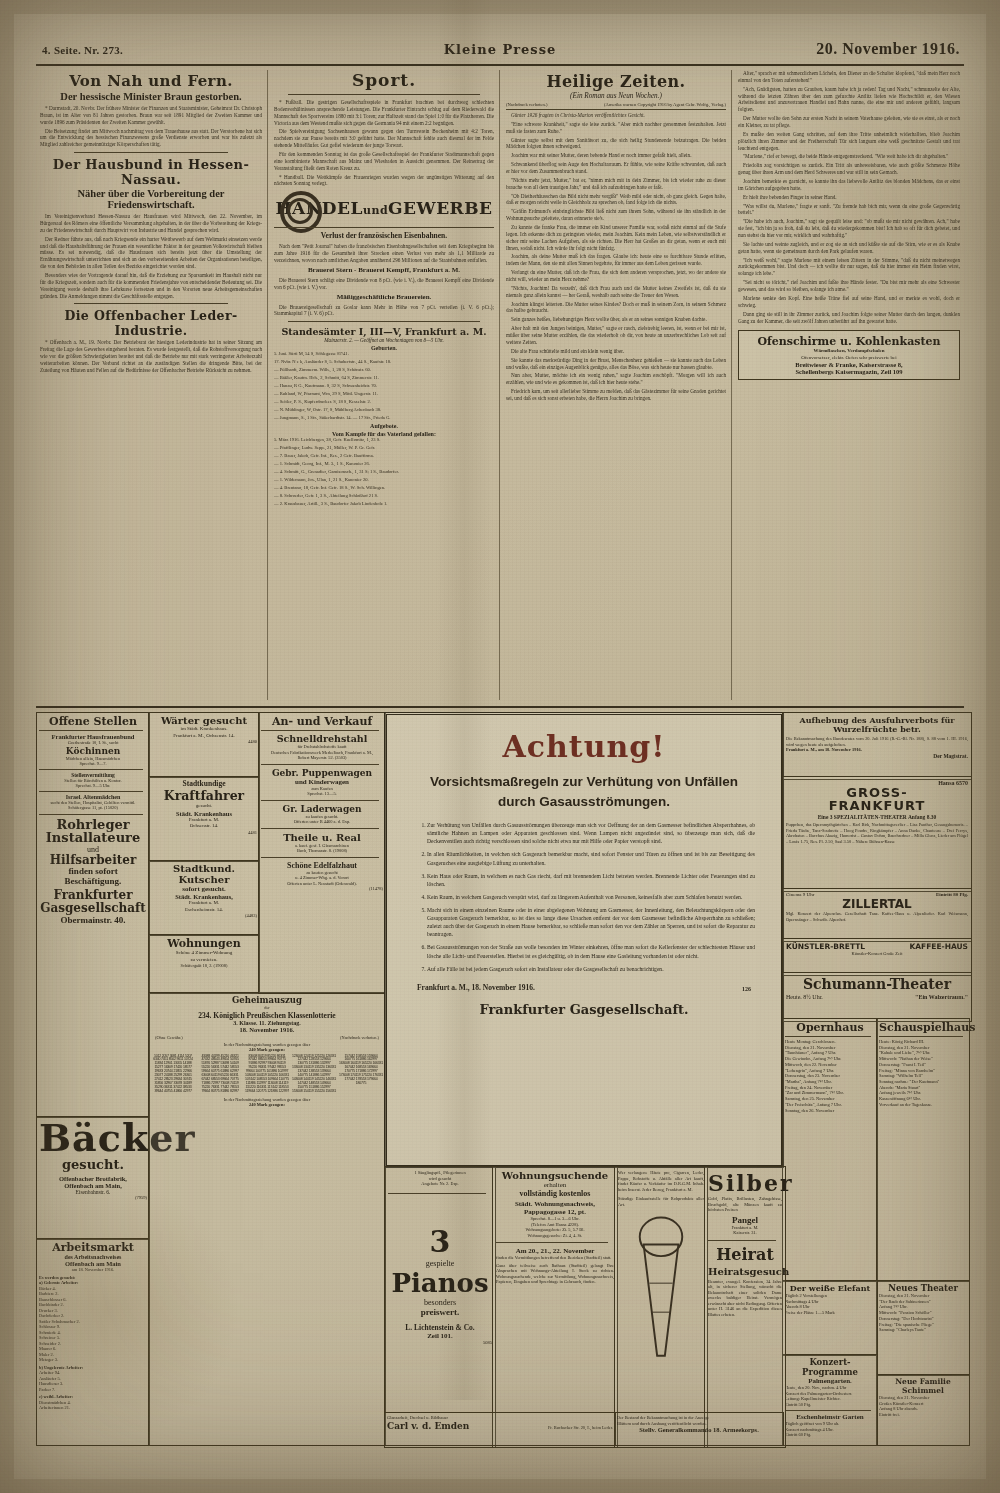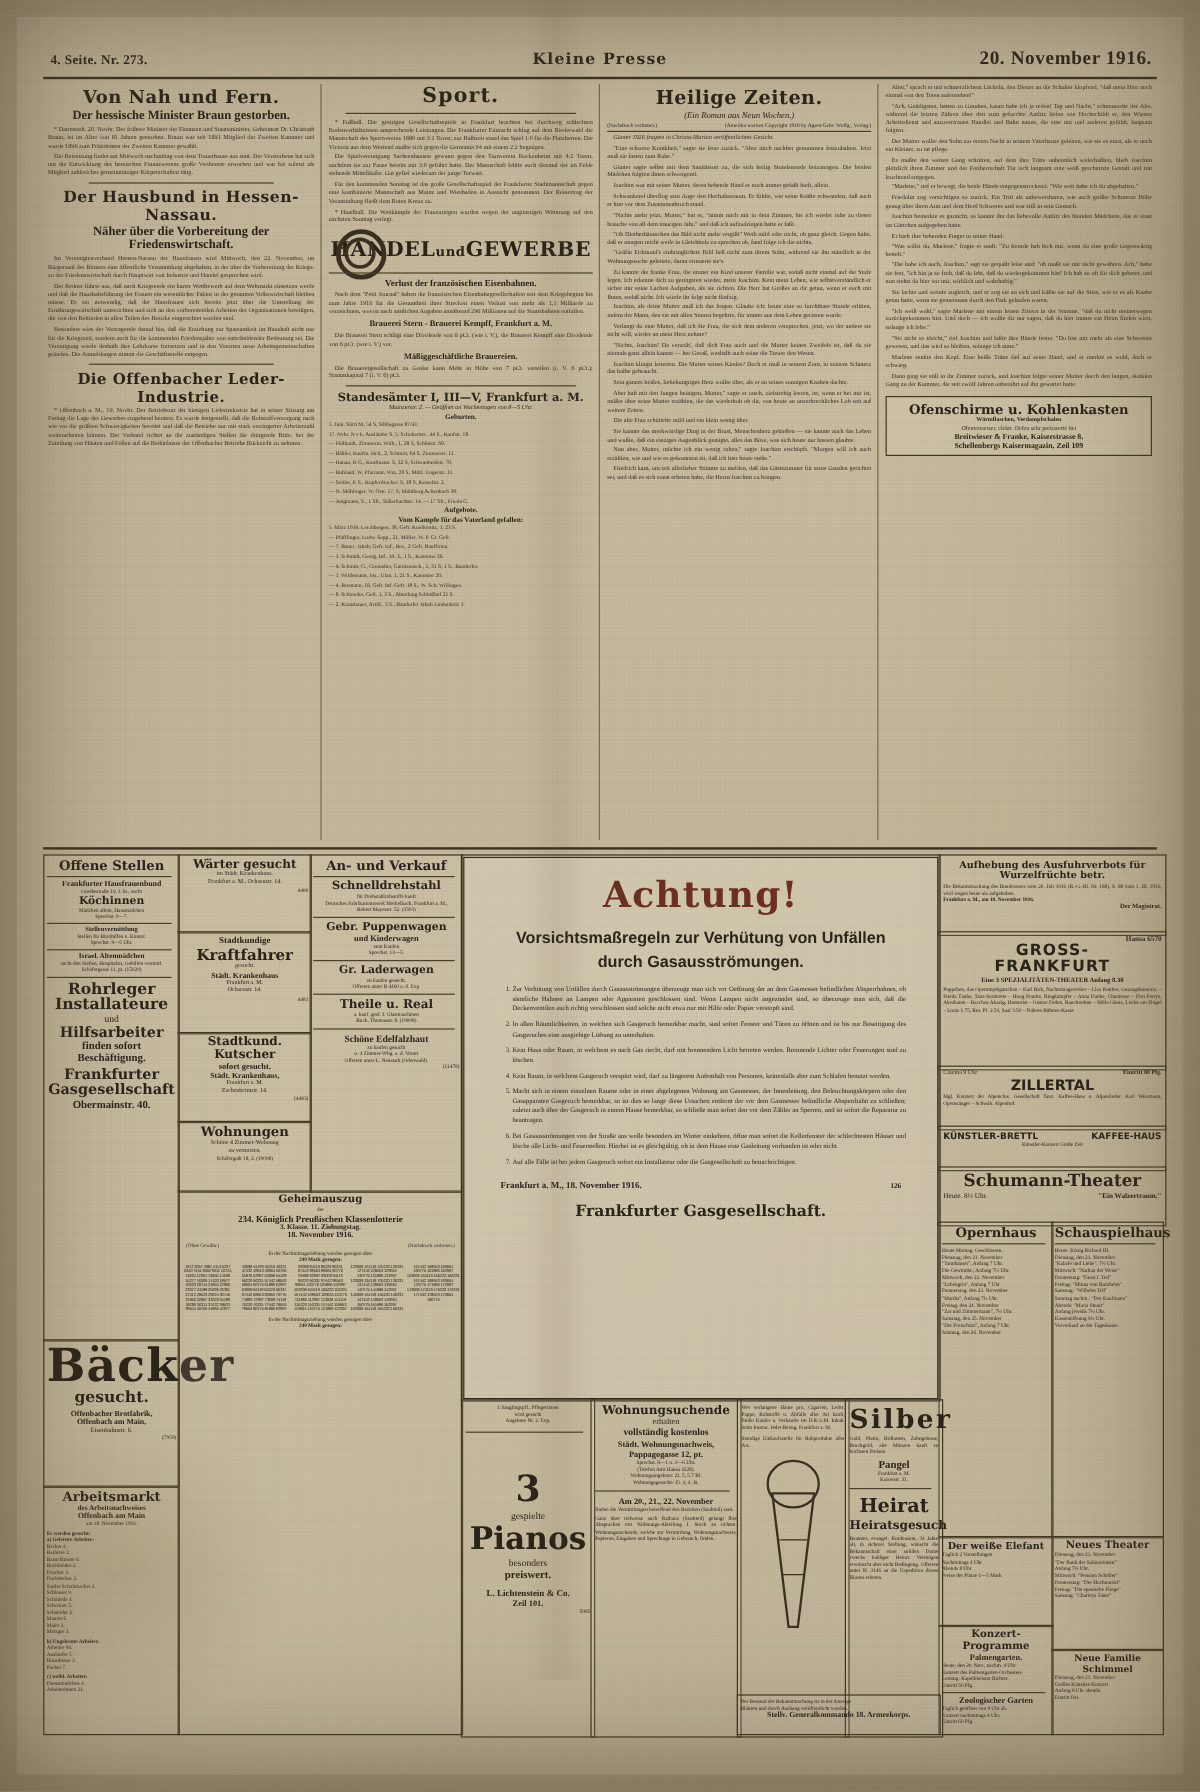--- a/index.html
+++ b/index.html
@@ -545,21 +545,21 @@
       <div class="box" style="left:746px;top:642px;width:90px;height:86px;padding:2px;">
         <div class="theatre-hd" style="font-size:8.5px;">Konzert-Programme</div>
         <div class="ctr" style="font-size:7px;font-weight:bold;">Palmengarten.</div>
         <div class="li">
           <div>Heute, den 20. Nov., nachm. 4 Uhr</div>
           <div>Konzert des Palmengarten-Orchesters</div>
           <div>Leitung: Kapellmeister Richter.</div>
           <div>Eintritt 50 Pfg.</div>
         </div>
         <div class="hr-thin" style="position:relative;width:86px;margin:2px 0;"></div>
-        <div class="ctr" style="font-size:7px;font-weight:bold;">Zoologischer Garten</div>
+        <div class="ctr" style="font-size:7px;font-weight:bold;">Eschenheimstr Garten</div>
         <div class="li">
           <div>Täglich geöffnet von 9 Uhr ab.</div>
           <div>Konzert nachmittags 4 Uhr.</div>
           <div>Eintritt 60 Pfg.</div>
         </div>
       </div>
 
       <div class="box" style="left:348px;top:454px;width:104px;height:274px;padding:3px;">
         <div class="ctr tiny">1 Säuglingspfl., Pflegerinnen</div>
         <div class="ctr tiny">wird gesucht</div>
@@ -607,20 +607,27 @@
         <div class="tiny" style="text-align:justify;">Gold, Platin, Brillanten, Zahngebisse, Bruchgold, alte Münzen kauft zu höchsten Preisen</div>
         <div class="ctr" style="font-size:9px;font-weight:bold;margin-top:2px;">Pangel</div>
         <div class="ctr tiny">Frankfurt a. M.</div>
         <div class="ctr tiny">Kaiserstr. 31.</div>
         <div class="hr-thin" style="position:relative;width:68px;margin:4px 0;"></div>
         <div class="heirat">Heirat</div>
         <div class="ctr" style="font-family:'DejaVu Serif',serif;font-weight:bold;font-size:10px;margin-top:2px;">Heiratsgesuch</div>
         <div class="tiny" style="text-align:justify;margin-top:2px;">Beamter, evangel. Konfession, 34 Jahre alt, in sicherer Stellung, wünscht die Bekanntschaft einer soliden Dame zwecks baldiger Heirat. Vermögen erwünscht aber nicht Bedingung. Offerten unter H. 3146 an die Expedition dieses Blattes erbeten.</div>
       </div>
 
+      <div class="box" style="left:348px;top:700px;width:226px;height:28px;padding:2px;background:rgba(255,252,240,.05);">
+        <div class="tiny">Glanzarbeit, Drechsel u. Bildhauer</div>
+        <div style="display:flex;justify-content:space-between;align-items:baseline;">
+          <span style="font-size:9px;font-weight:bold;font-family:'DejaVu Serif',serif;">Carl v. d. Emden</span>
+          <span class="tiny">Fr. Buchacker Str. 20, I., beim Leder.</span>
+        </div>
+      </div>
 
       <div class="box" style="left:578px;top:700px;width:164px;height:28px;padding:2px;background:rgba(255,252,240,.05);">
         <div class="tiny">Der Bestand der Bekanntmachung ist in der Anzeige</div>
         <div class="tiny">Blättern und durch Aushang veröffentlicht worden.</div>
         <div class="ctr" style="font-size:6.5px;font-weight:bold;">Stellv. Generalkommando 18. Armeekorps.</div>
       </div>
 
     </div>
   </div>
 

